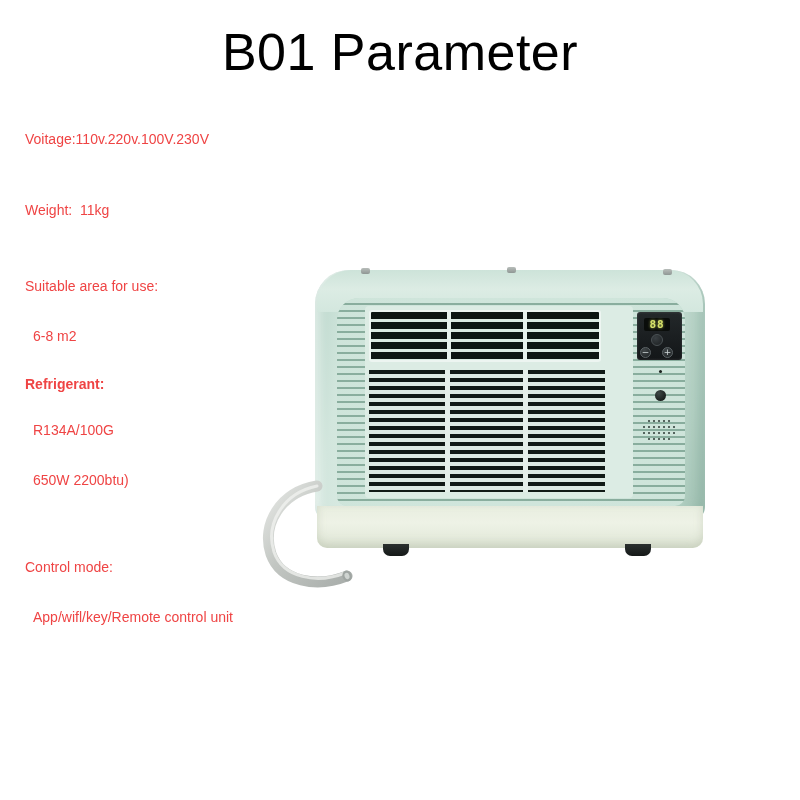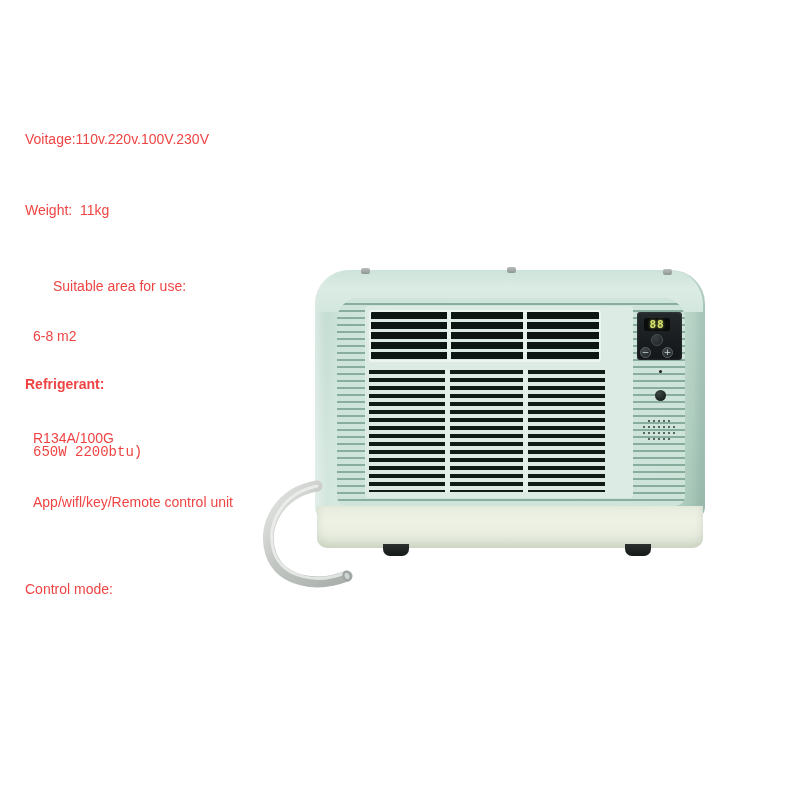--- a/index.html
+++ b/index.html
@@ -41,26 +41,26 @@
     color: #111111;
   }
   .spec-line {
     font-size: 14px;
     line-height: 1.0;
     white-space: pre;
     color: #ef4444;
   }
   .s-voltage  { margin-top: 0px; }
   .s-weight   { margin-top: 57px; }
-  .s-area-l   { margin-top: 62px; margin-left: 28px; }
+  .s-area-l   { margin-top: 62px; }
   .s-area-v   { margin-top: 36px; padding-left: 8px; }
   .s-refr-l   { margin-top: 34px; font-weight: bold; }
-  .s-refr-v   { margin-top: 40px; padding-left: 8px; }
+  .s-refr-v   { margin-top: 32px; padding-left: 8px; }
   .s-cool-l   { margin-top: 61px; }
-  .s-cool-v   { padding-left: 8px; font-family: Liberation Mono, monospace; }
+  .s-cool-v   { margin-top: 36px; padding-left: 8px; }
   .s-ctrl-l   { margin-top: 73px; }
   .s-ctrl-v   { margin-top: 36px; padding-left: 8px; }
 
   
   .product {
     position: absolute;
     left: 255px;
     top: 258px;
     width: 460px;
     height: 350px;
@@ -330,31 +330,32 @@
   
   .hose { position: absolute; left: 0; top: 220px; width: 140px; height: 120px; }
 
   
 </style>
 </head>
 <body>
 
 <div id="page">
 
+  <div class="title">B01 Parameter</div>
 
   <div class="specs">
     <div class="spec-line s-voltage">Voitage:110v.220v.100V.230V</div>
     <div class="spec-line s-weight">Weight:  11kg</div>
     <div class="spec-line s-area-l">Suitable area for use:</div>
     <div class="spec-line s-area-v">6-8 m2</div>
     <div class="spec-line s-refr-l">Refrigerant:</div>
     <div class="spec-line s-refr-v">R134A/100G</div>
     <div class="spec-line s-cool-v">650W 2200btu)</div>
+    <div class="spec-line s-ctrl-l">Control mode:</div>
     <div class="spec-line s-ctrl-v">App/wifl/key/Remote control unit</div>
-    <div class="spec-line s-ctrl-l">Control mode:</div>
   </div>
 
   <div class="product">
 
     <div class="ac-body"></div>
 
     <div class="ac-top">
       <div class="ac-top-slot"></div>
     </div>
     <div class="top-screw s1"></div>

